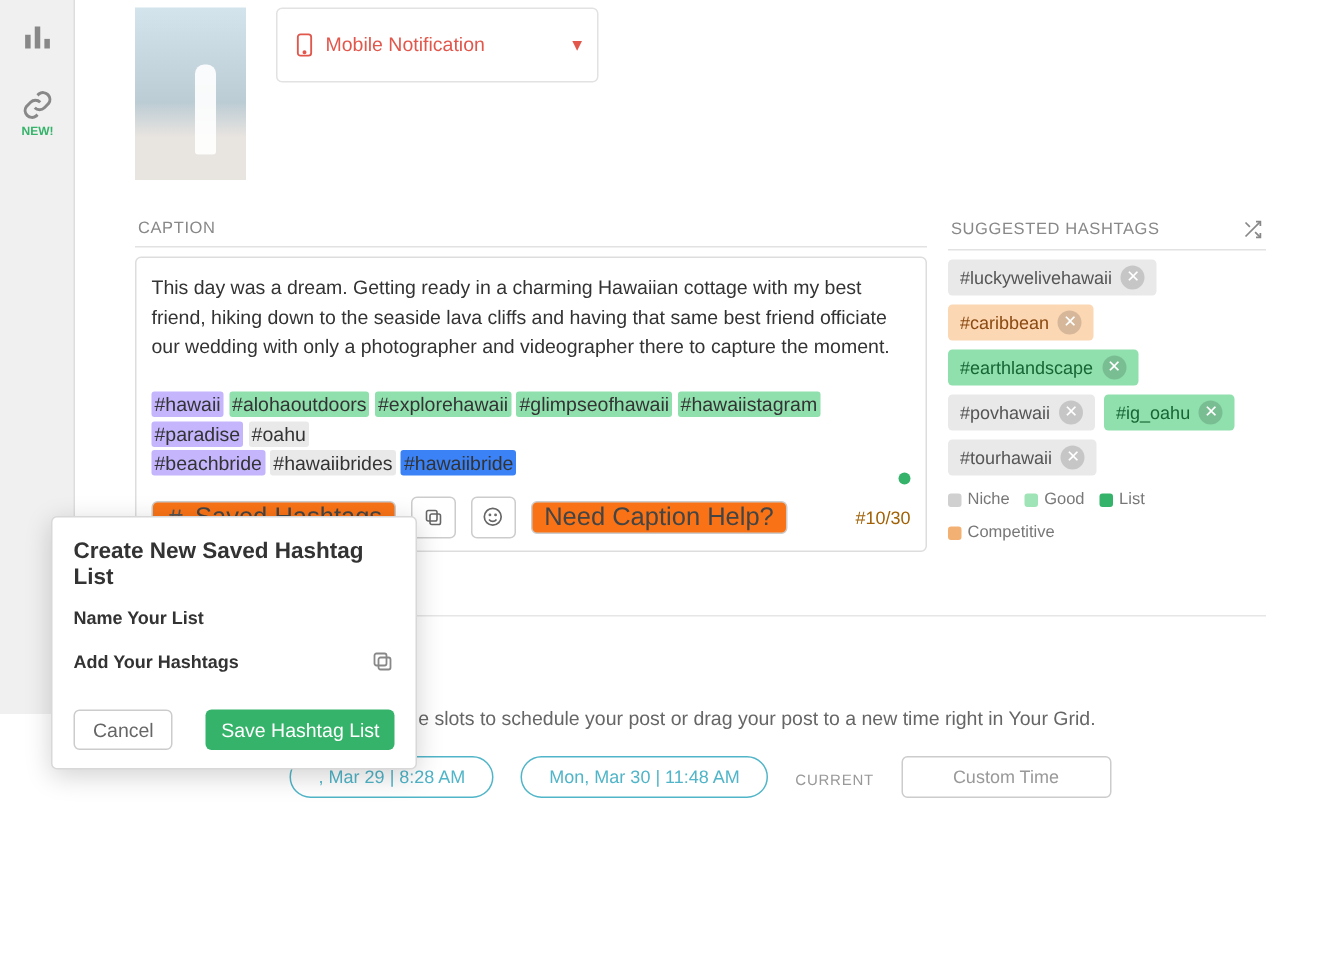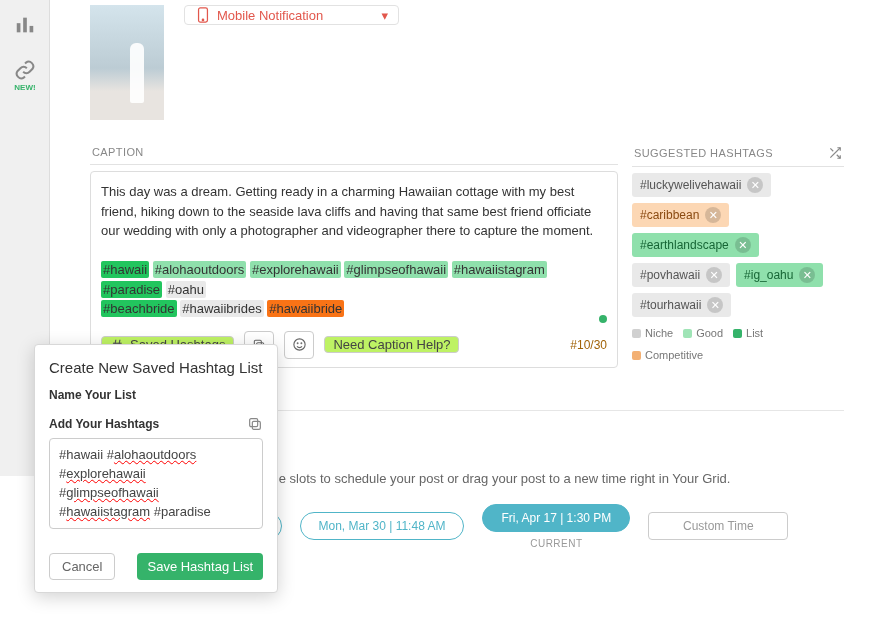--- a/index.html
+++ b/index.html
@@ -8,38 +8,38 @@
   .sidebar { position: absolute; left: 0; top: 0; width: 50px; height: 476px; background: #f0f0f0; border-right: 1px solid #ddd; }
   .sb-item { width: 50px; height: 50px; display: flex; flex-direction: column; align-items: center; justify-content: center; cursor: pointer; }
   .sb-icon { width: 22px; height: 22px; }
   .sb-new { font-size: 8px; color: #35b36a; font-weight: bold; margin-top: 2px; }
 
   .content { position: absolute; left: 50px; top: 0; right: 0; }
 
   .thumb-row { padding: 5px 40px 20px 40px; display: flex; align-items: flex-start; gap: 20px; }
   .thumb { width: 74px; height: 115px; background: linear-gradient(180deg,#d4e4ec 0%, #bcccd4 55%, #e8e4e0 75%, #e8e4e0 100%); position: relative; }
   .thumb::after { content:""; position:absolute; left:40px; top:38px; width:14px; height:60px; background: rgba(255,255,255,0.9); border-radius: 6px 6px 2px 2px; }
-  .notif-select { border:1px solid #e2e2e2; border-radius:4px; padding:1px 12px; min-width:215px; display:flex; align-items:flex-end; gap:8px; color:#e2574c; cursor:pointer; position:relative; }
+  .notif-select { border:1px solid #e2e2e2; border-radius:4px; padding:16px 12px; min-width:215px; display:flex; align-items:flex-start; gap:8px; color:#e2574c; cursor:pointer; position:relative; }
   .notif-select .chev { position:absolute; right:10px; color:#e2574c; }
 
   .editor-row { display:flex; padding: 0 40px; gap: 14px; justify-content: flex-end; }
   .caption-col { flex: 1; }
   .hashtag-col { width: 212px; }
   .sec-header { font-size:11px; color:#888; letter-spacing:0.4px; padding: 6px 2px; border-bottom:1px solid #e2e2e2; display:flex; align-items:center; justify-content:space-between; }
   .shuffle-icon { width:14px; height:14px; cursor:pointer; }
 
   .caption-box { border:1px solid #ddd; border-radius:4px; margin-top:6px; padding:10px 10px 8px 10px; position:relative; }
   .caption-text { font-size:13px; line-height:1.5; color:#333; min-height: 130px; }
   .caption-text .tag { padding:1px 2px; border-radius:2px; }
-  .t-comp { background:#22c55e; }
+  .t-comp { background:#c4b5fd; }
   .t-best { background:#8fe0ac; }
-  .t-good { background:#f97316; }
+  .t-good { background:#3b82f6; }
   .t-niche { background:#e9e9e9; }
   .caption-toolbar { display:flex; align-items:center; gap:10px; margin-top:12px; }
-  .tool-btn { border:1px solid #ccc; border-radius:4px; padding:0 8px; background:#bef264; cursor:pointer; font-size:13px; color:#444; display:flex; align-items:center; gap:6px; }
+  .tool-btn { border:1px solid #ccc; border-radius:4px; padding:0 8px; background:#f97316; cursor:pointer; font-size:17px; color:#444; display:flex; align-items:center; gap:6px; }
   .tool-icon-btn { border:1px solid #ccc; border-radius:4px; width:30px; height:28px; background:#fff; cursor:pointer; display:flex; align-items:center; justify-content:center; }
   .counter { margin-left:auto; font-size:12px; color:#a16207; }
   .green-dot { position:absolute; right:10px; bottom:44px; width:8px; height:8px; background:#35b36a; border-radius:50%; }
 
   .tag-list { margin-top:6px; display:flex; flex-wrap:wrap; gap:6px; align-content:flex-start; padding-right: 2px; }
   .tag-pill { padding:4px 8px; border-radius:3px; font-size:12px; display:inline-flex; align-items:center; gap:6px; position:relative; }
   .tag-pill.niche-col { background:#e9e9e9; color:#555; }
   .tag-pill.best-col { background:#8fe0ac; color:#176636; }
   .tag-pill.comp-col { background:#fcd7b4; color:#8a4a11; }
   .rm { width:16px; height:16px; border-radius:50%; background:rgba(0,0,0,0.15); color:#fff; display:inline-flex; align-items:center; justify-content:center; font-size:11px; cursor:pointer; line-height:1; }
@@ -51,21 +51,21 @@
   .sched { padding: 30px 40px 0 40px; margin-top:10px; }
   .sched-hint { text-align:center; color:#666; font-size:13px; margin:20px 0 18px; }
   .slots { display:flex; gap:18px; justify-content:center; align-items:center; }
   .slot { border:1px solid #50b5c8; color:#50b5c8; background:#fff; border-radius:16px; padding:6px 18px; font-size:12px; cursor:pointer; white-space:nowrap; }
   .slot.selected { background:#50b5c8; color:#fff; }
   .slot.custom { border-color:#ccc; color:#999; border-radius:4px; min-width:140px; text-align:center; }
   .current-lbl { text-align:center; font-size:10px; color:#999; letter-spacing:0.5px; margin-top:6px; }
 
   
   .modal { position:absolute; left:34px; top:344px; width:244px; background:#fff; border:1px solid #d8d8d8; border-radius:4px; box-shadow:0 4px 18px rgba(0,0,0,0.18); padding:14px 14px 12px; z-index:50; }
-  .modal-title { font-size:15px; font-weight:400; color:#333; margin-bottom:12px; }
+  .modal-title { font-size:15px; font-weight:700; color:#333; margin-bottom:12px; }
   .m-label { font-size:12px; font-weight:600; color:#333; margin-bottom:6px; display:flex; justify-content:space-between; align-items:center; }
   .m-input { width:100%; border:1px solid #6fb6e6; border-radius:4px; padding:7px 9px; font-size:13px; outline:none; box-shadow:0 0 0 3px rgba(111,182,230,0.25); }
   .m-textarea { width:100%; border:1px solid #ccc; border-radius:4px; padding:7px 9px; font-size:13px; line-height:1.45; resize:both; min-height:86px; text-decoration-style: wavy; }
   .m-textarea-wrap { margin-top:14px; }
   .wavy { text-decoration: red wavy underline; text-decoration-thickness:1px; }
   .modal-actions { display:flex; justify-content:space-between; align-items:center; margin-top:24px; }
   .btn-cancel { border:1px solid #ccc; background:#fff; color:#666; border-radius:4px; padding:5px 12px; font-size:13px; cursor:pointer; }
   .btn-save { border:none; background:#35b36a; color:#fff; border-radius:4px; padding:6px 10px; font-size:13px; cursor:pointer; }
   .copy-icon { width:16px; height:16px; cursor:pointer; }
 
@@ -205,40 +205,38 @@
 
   <div style="height:42px"></div>
   <div class="hr"></div>
 
   <div class="sched">
     <div class="sched-hint">Schedule time slots to schedule your post or drag your post to a new time right in Your Grid.</div>
     <div class="slots">
       <div class="slot">, Mar 29 | 8:28 AM</div>
       <div class="slot">Mon, Mar 30 | 11:48 AM</div>
       <div style="display:flex;flex-direction:column;align-items:center;">
-        <div class="slot selected">Fri, Apr 17 | 1:30 PM</div>
         <div class="current-lbl">CURRENT</div>
       </div>
       <div class="slot custom">Custom Time</div>
     </div>
   </div>
 </div>
 
 <div class="modal">
   <div class="modal-title">Create New Saved Hashtag List</div>
   <div class="m-label">
       <span>Name Your List</span>
     </div>
   <div class="m-textarea-wrap">
     <div class="m-label">
       <span>Add Your Hashtags</span>
       <svg class="copy-icon" viewBox="0 0 24 24" fill="none" stroke="#888" stroke-width="1.8">
           <rect x="8" y="8" width="12" height="12" rx="2"></rect>
           <rect x="4" y="4" width="12" height="12" rx="2"></rect>
         </svg>
     </div>
-    <div class="m-textarea" id="hashtags-ta" contenteditable="true" style="">#hawaii #<span class="wavy">alohaoutdoors</span><br>#<span class="wavy">explorehawaii</span><br>#<span class="wavy">glimpseofhawaii</span><br>#<span class="wavy">hawaiistagram</span> #paradise</div>
   </div>
   <div class="modal-actions">
     <button class="btn-cancel">Cancel</button>
     <button class="btn-save">Save Hashtag List</button>
   </div>
 </div>
 
 </body></html>

